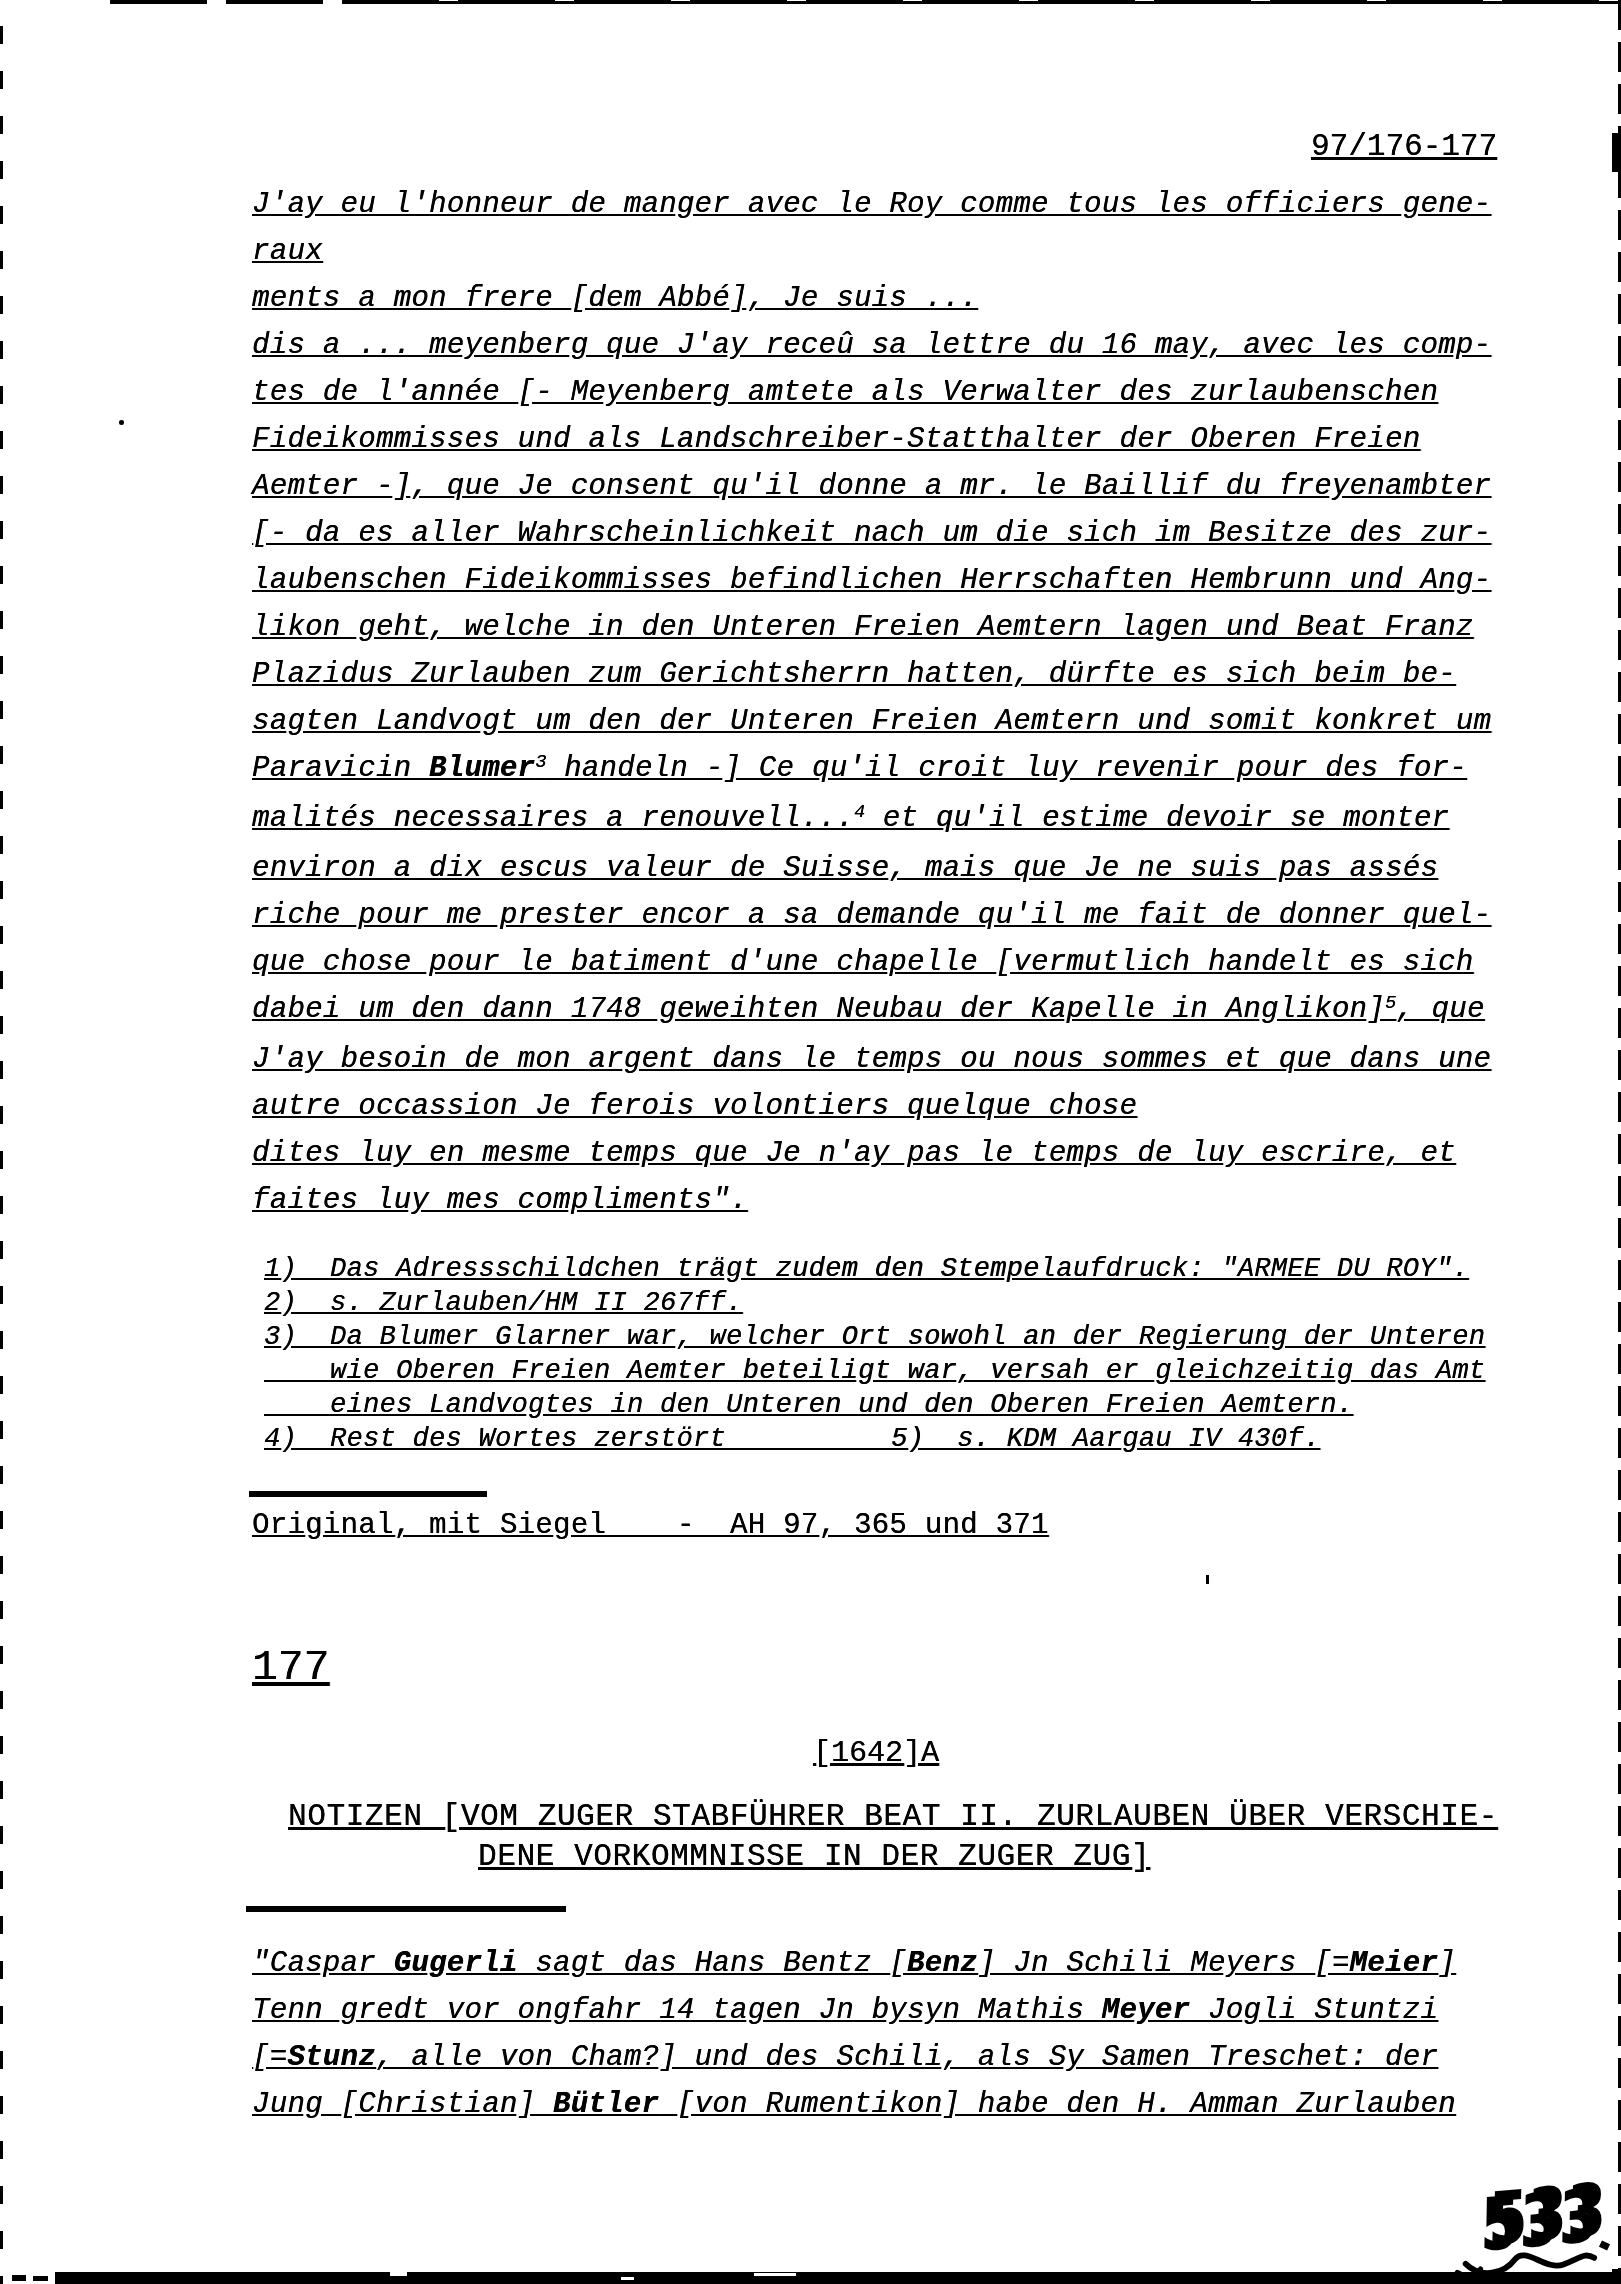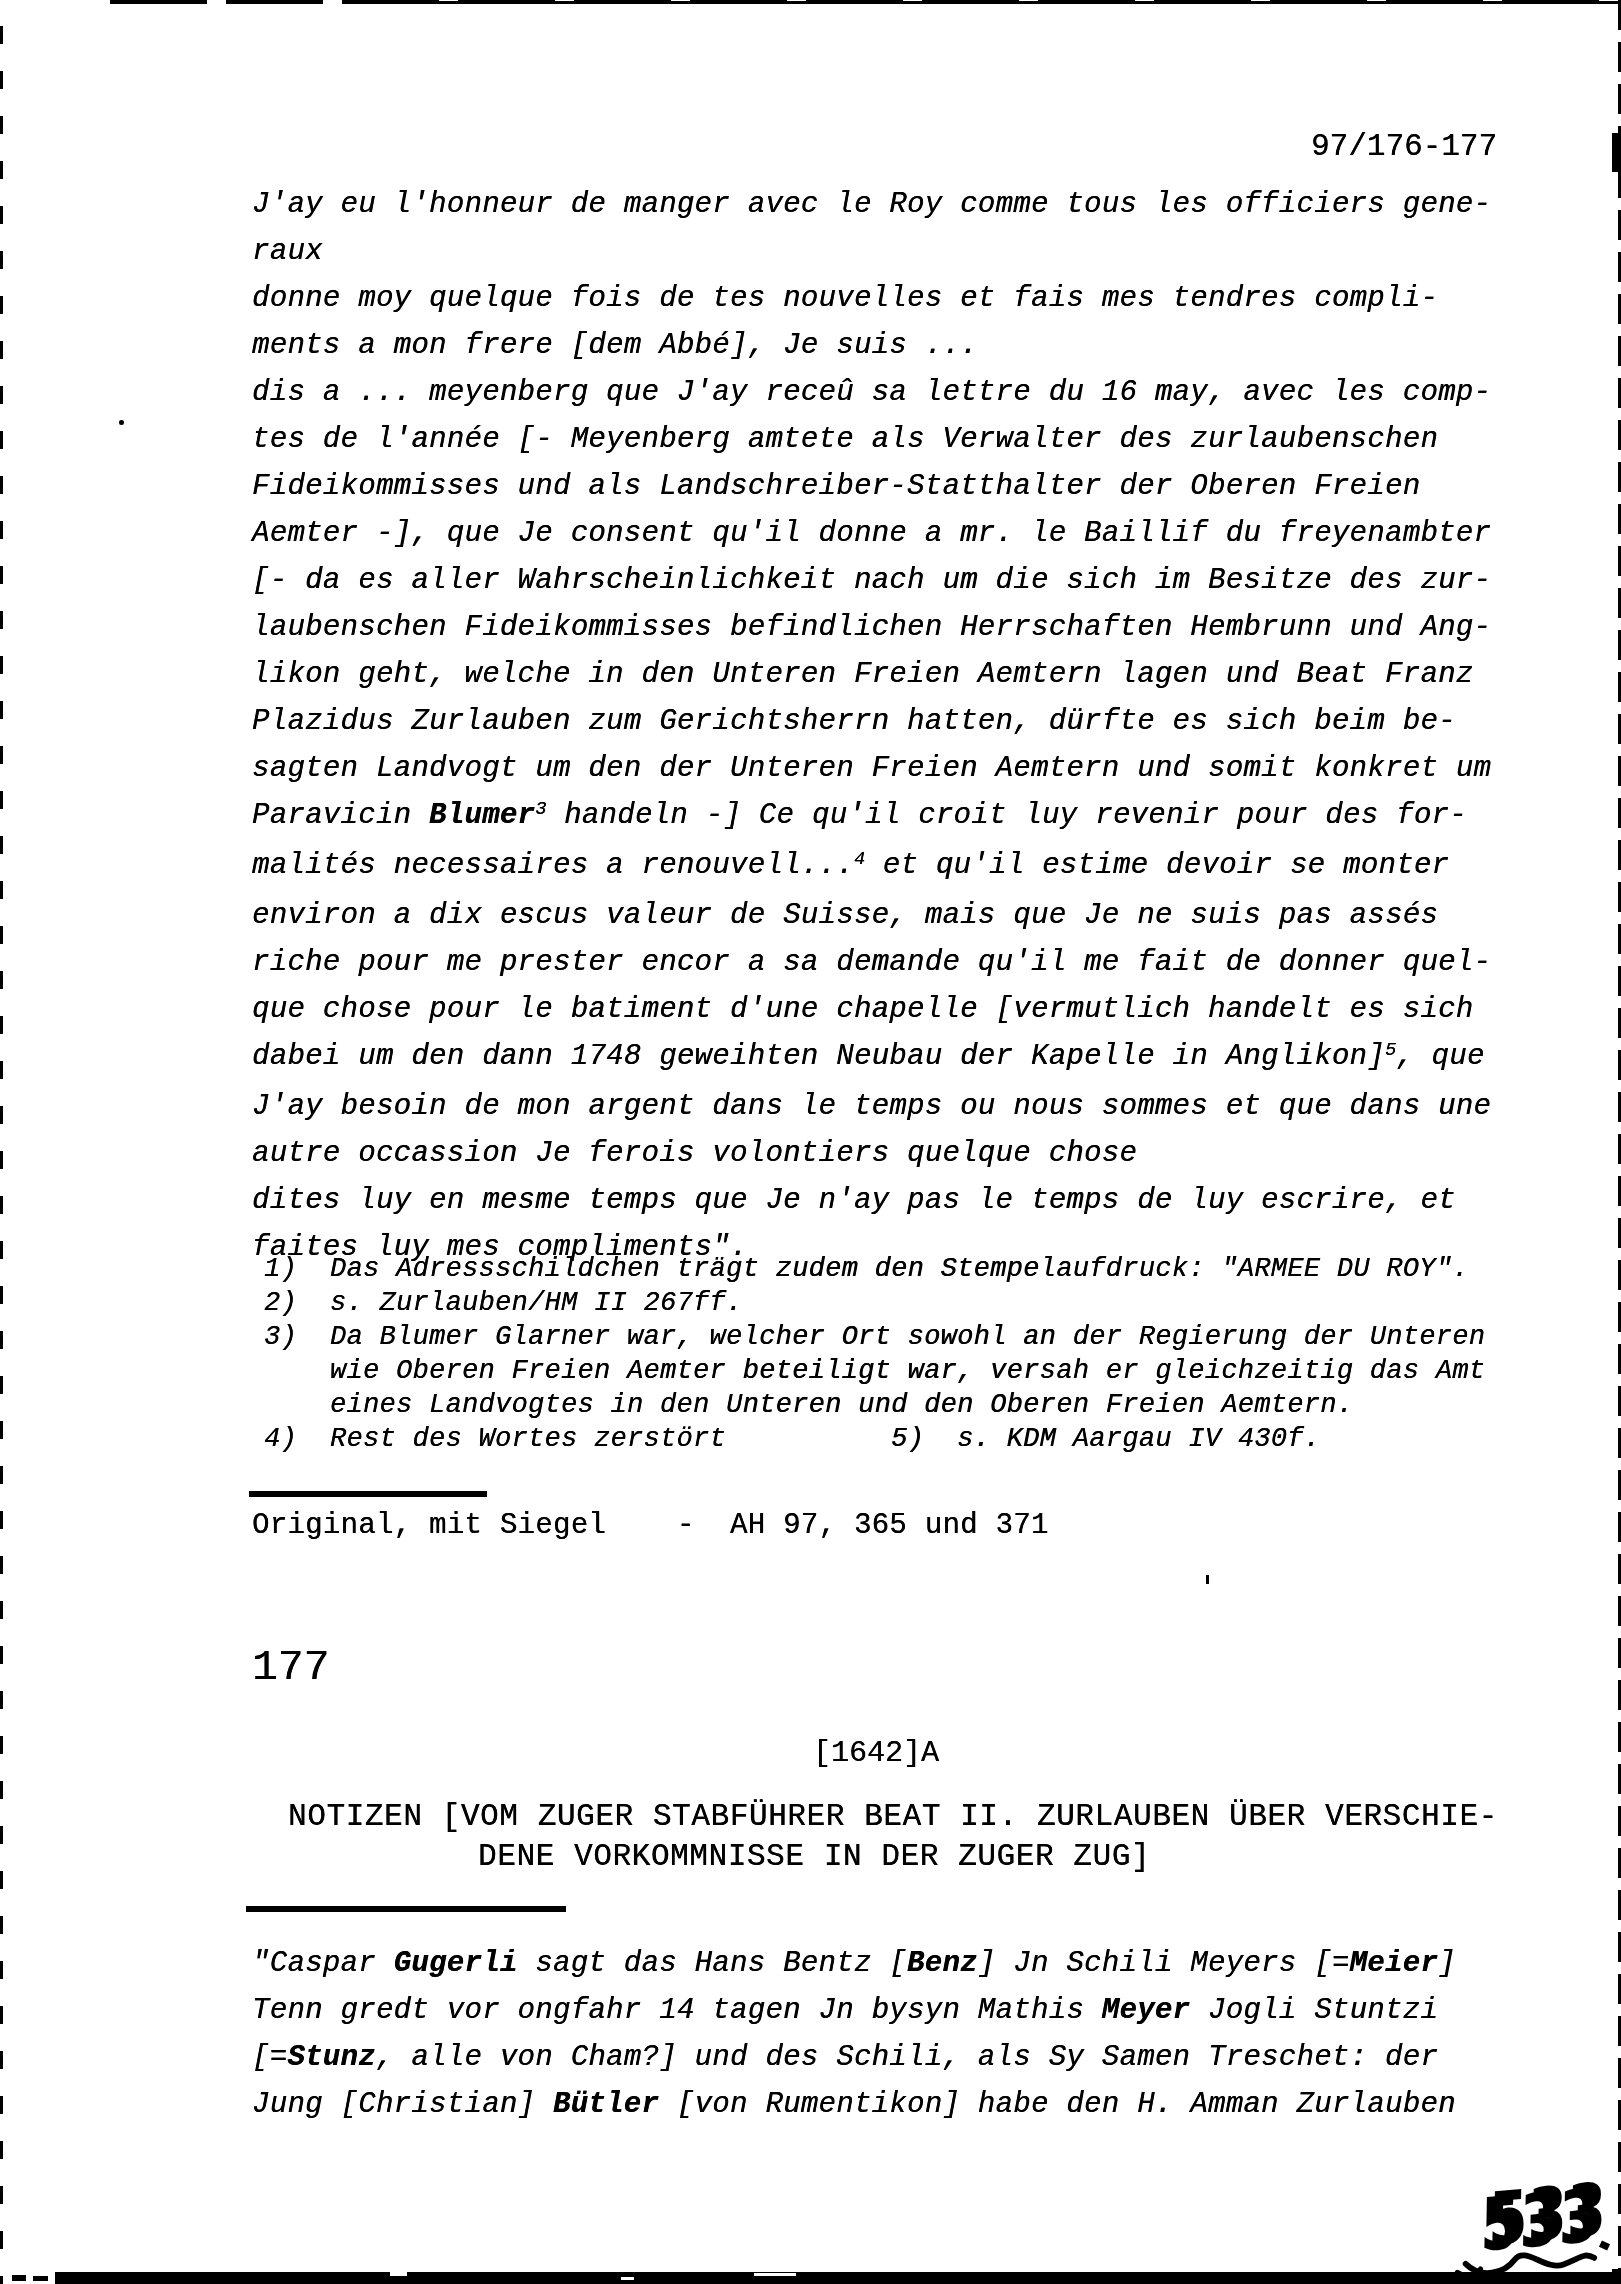--- a/index.html
+++ b/index.html
@@ -1,18 +1,18 @@
 <!DOCTYPE html>
 <html style="font-size:10.4px"><head>
 <meta charset="utf-8">
 <style>
   html,body{margin:0;padding:0;}
   .page{position:relative;width:1622px;height:2284px;background:#ffffff;color:#000000;overflow:hidden;}
   .abs{position:absolute;}
-  .mono{font-family:"Liberation Mono","DejaVu Sans Mono",monospace;text-shadow:0.3px 0 currentColor;}
+  .mono{font-family:"Liberation Mono","DejaVu Sans Mono",monospace;text-shadow:0.3px 0 currentColor;text-decoration:underline;}
   .it{font-style:italic;}
   .b{font-weight:bold;}
   .sup{font-size:64%;position:relative;top:-0.5em;letter-spacing:0;}
   .line{white-space:pre;}
   .rule{position:absolute;height:5.8px;background:#000;}
   .edge{position:absolute;}
   .speck{position:absolute;background:#000;}
 
   #page-header{top:129px;right:125px;font-size:31px;line-height:35px;}
   #letter-body{left:252px;top:181px;font-size:29px;line-height:47px;letter-spacing:0.3px;}
@@ -57,21 +57,20 @@
   <div class="speck" style="left:119px;top:420px;width:4.5px;height:4.5px;border-radius:50%;"></div>
   <div class="speck" style="left:1206px;top:1575px;width:2.6px;height:9px;"></div>
   <div class="speck" style="left:1600px;top:2242px;width:9px;height:7.1px;transform:rotate(25deg);"></div>
   <div class="speck" style="left:1612px;top:2269px;width:7.8px;height:7.8px;"></div>
 
   <div class="abs mono" id="page-header">97/176-177</div>
 
   <div class="abs mono it" id="letter-body">
       <div class="line"><span>J'ay eu l'honneur de manger avec le Roy comme tous les officiers gene-</span></div>
       <div class="line"><span>raux</span></div>
-      <div class="line"><span>donne moy quelque fois de tes nouvelles et fais mes tendres compli-</span></div>
       <div class="line"><span>ments a mon frere [dem Abbé], Je suis ...</span></div>
       <div class="line"><span>dis a ... meyenberg que J'ay receû sa lettre du 16 may, avec les comp-</span></div>
       <div class="line"><span>tes de l'année [- Meyenberg amtete als Verwalter des zurlaubenschen</span></div>
       <div class="line"><span>Fideikommisses und als Landschreiber-Statthalter der Oberen Freien</span></div>
       <div class="line"><span>Aemter -], que Je consent qu'il donne a mr. le Baillif du freyenambter</span></div>
       <div class="line"><span>[- da es aller Wahrscheinlichkeit nach um die sich im Besitze des zur-</span></div>
       <div class="line"><span>laubenschen Fideikommisses befindlichen Herrschaften Hembrunn und Ang-</span></div>
       <div class="line"><span>likon geht, welche in den Unteren Freien Aemtern lagen und Beat Franz</span></div>
       <div class="line"><span>Plazidus Zurlauben zum Gerichtsherrn hatten, dürfte es sich beim be-</span></div>
       <div class="line"><span>sagten Landvogt um den der Unteren Freien Aemtern und somit konkret um</span></div>

